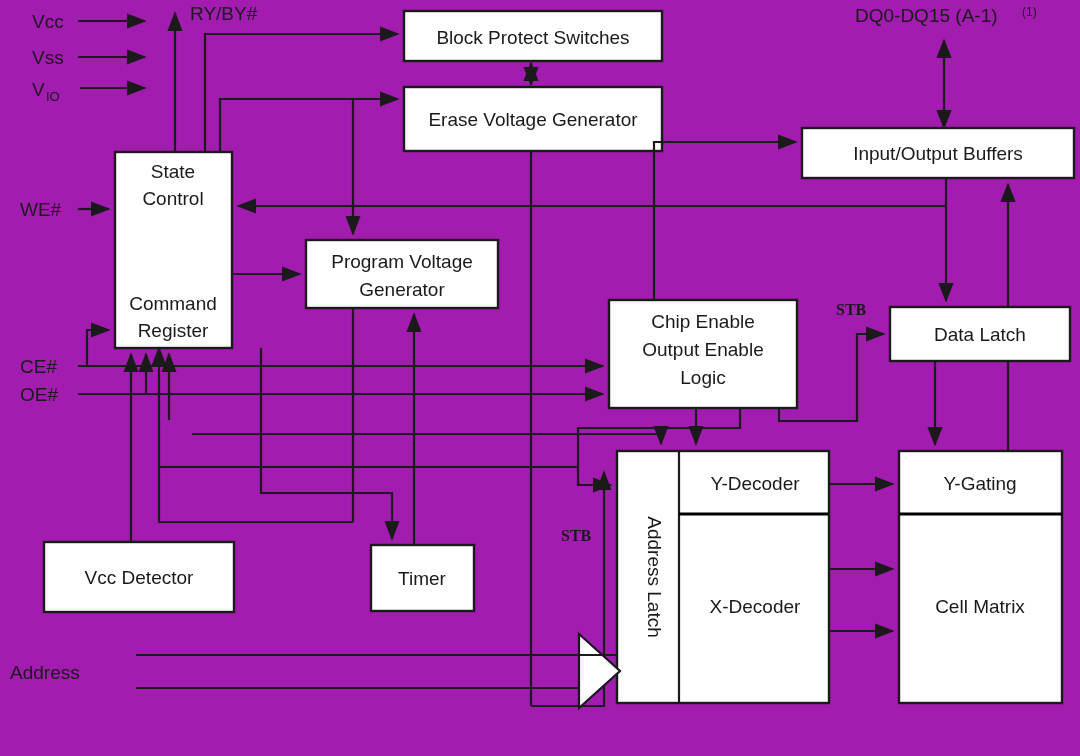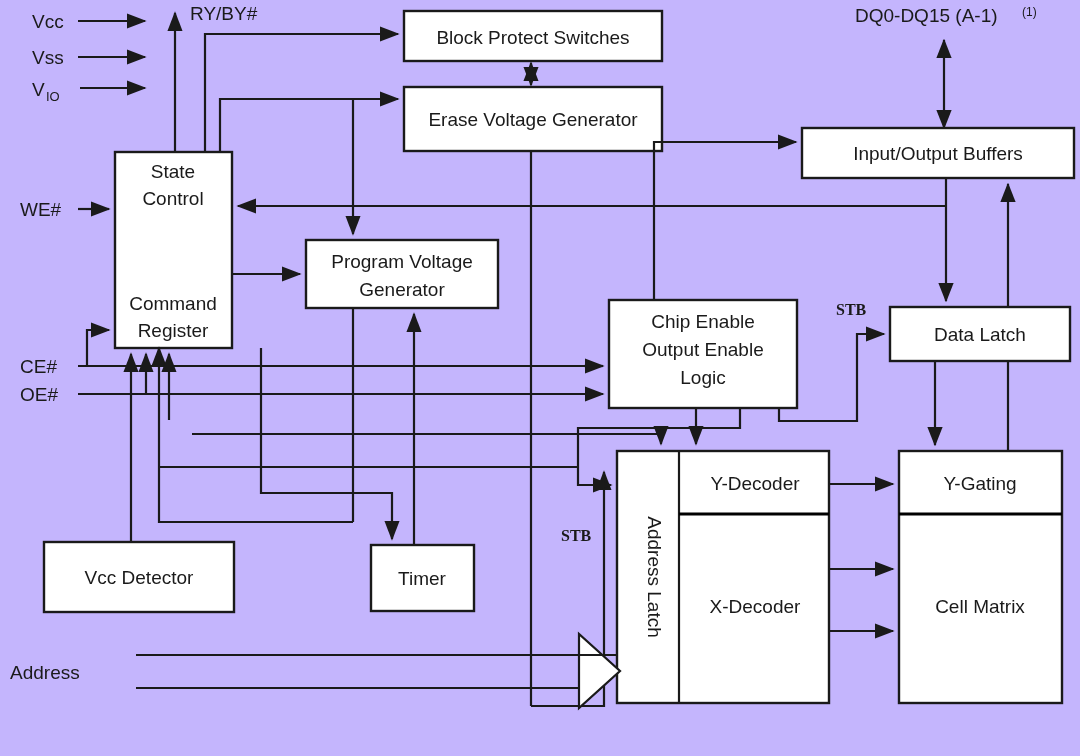--- a/index.html
+++ b/index.html
@@ -1,18 +1,18 @@
 <!DOCTYPE html>
 <html><head>
 <meta charset="utf-8">
 <style>
   html,body{margin:0;padding:0;background:#ffffff;}
   body{width:1080px;height:756px;overflow:hidden;
        font-family:"Liberation Sans","DejaVu Sans",sans-serif;}
-  #diagram{position:relative;width:1080px;height:756px;background:#c4b5fd;text-align:right;}
+  #diagram{position:relative;width:1080px;height:756px;background:#a21caf;text-align:right;}
   svg{position:absolute;top:0;left:0;width:1080px;height:756px;}
   .bx{fill:#ffffff;stroke:#1a1a1a;stroke-width:2.4;}
   .ln{stroke:#1a1a1a;stroke-width:2.2;fill:none;}
   .lnthin{stroke:#1a1a1a;stroke-width:2.0;fill:none;}
   .divider{stroke:#000000;stroke-width:3.2;fill:none;}
   .bigarrow{fill:#ffffff;stroke:#1a1a1a;stroke-width:2.2;}
   text{fill:#1a1a1a;font-family:"Liberation Sans","DejaVu Sans",sans-serif;}
   .lbl{font-size:19px;}
   .sig{font-size:19px;}
   .stb{font-size:16px;font-weight:bold;font-family:"Liberation Serif","DejaVu Serif",serif;}

